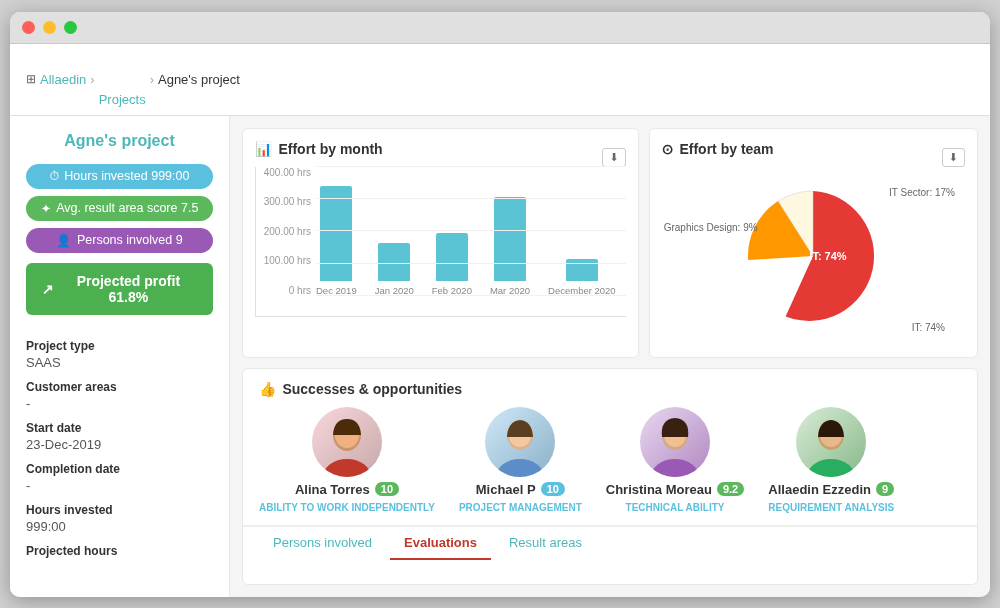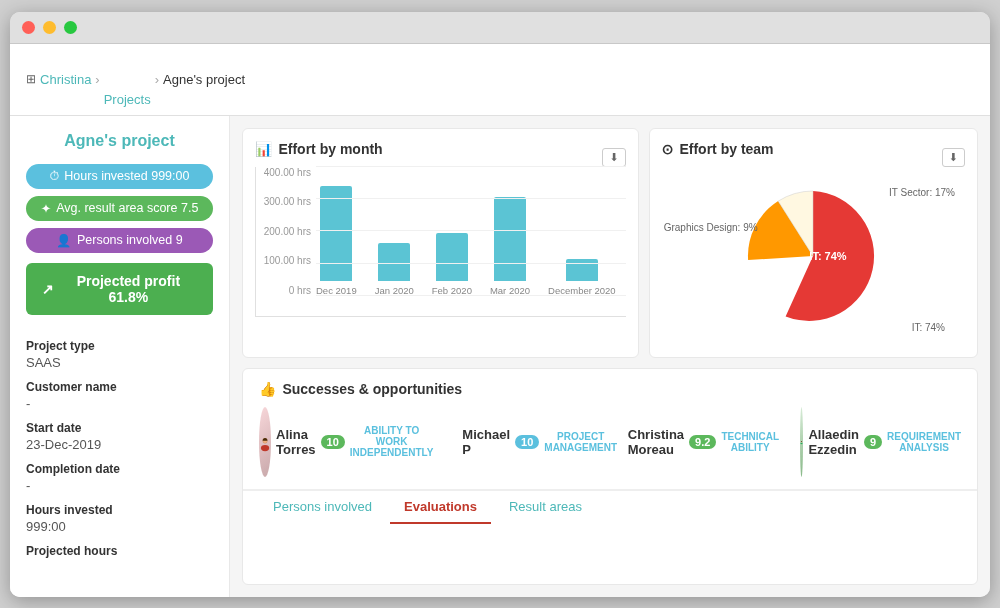--- a/index.html
+++ b/index.html
@@ -217,21 +217,21 @@
       align-items: center;
       gap: 6px;
     }
     .persons-row {
       display: flex;
       gap: 24px;
       align-items: flex-start;
     }
     .person-card {
       display: flex;
-      flex-direction: row;
+      flex-direction: column;
       align-items: center;
       gap: 5px;
       min-width: 120px;
     }
     .avatar {
       width: 70px;
       height: 70px;
       border-radius: 50%;
       background: #ddd;
       overflow: hidden;
@@ -299,21 +299,21 @@
 <div class="window">
 
   <div class="titlebar">
     <div class="traffic-light tl-red"></div>
     <div class="traffic-light tl-yellow"></div>
     <div class="traffic-light tl-green"></div>
   </div>
 
   <div class="breadcrumb-bar">
     <span style="font-size:12px;">⊞</span>
-    <span style="color:#4db8b8; cursor:pointer;">Christina</span>
+    <span style="color:#4db8b8; cursor:pointer;">Allaedin</span>
     <span class="sep">›</span>
     <span style="color:#4db8b8; cursor:pointer;margin-top:40px;">Projects</span>
     <span class="sep">›</span>
     <span class="current">Agne's project</span>
   </div>
 
   <div class="main-content">
 
     <div class="sidebar">
       <div class="sidebar-title">Agne's project</div>
@@ -332,21 +332,21 @@
       </div>
 
       <div class="projected-profit">
         <span>↗</span>
         <span>Projected profit 61.8%</span>
       </div>
 
       <div class="info-section">
         <div class="info-label">Project type</div>
         <div class="info-value">SAAS</div>
-        <div class="info-label">Customer name</div>
+        <div class="info-label">Customer areas</div>
         <div class="info-value">-</div>
         <div class="info-label">Start date</div>
         <div class="info-value">23-Dec-2019</div>
         <div class="info-label">Completion date</div>
         <div class="info-value">-</div>
         <div class="info-label">Hours invested</div>
         <div class="info-value">999:00</div>
         <div class="info-label">Projected hours</div>
       </div>
     </div>

